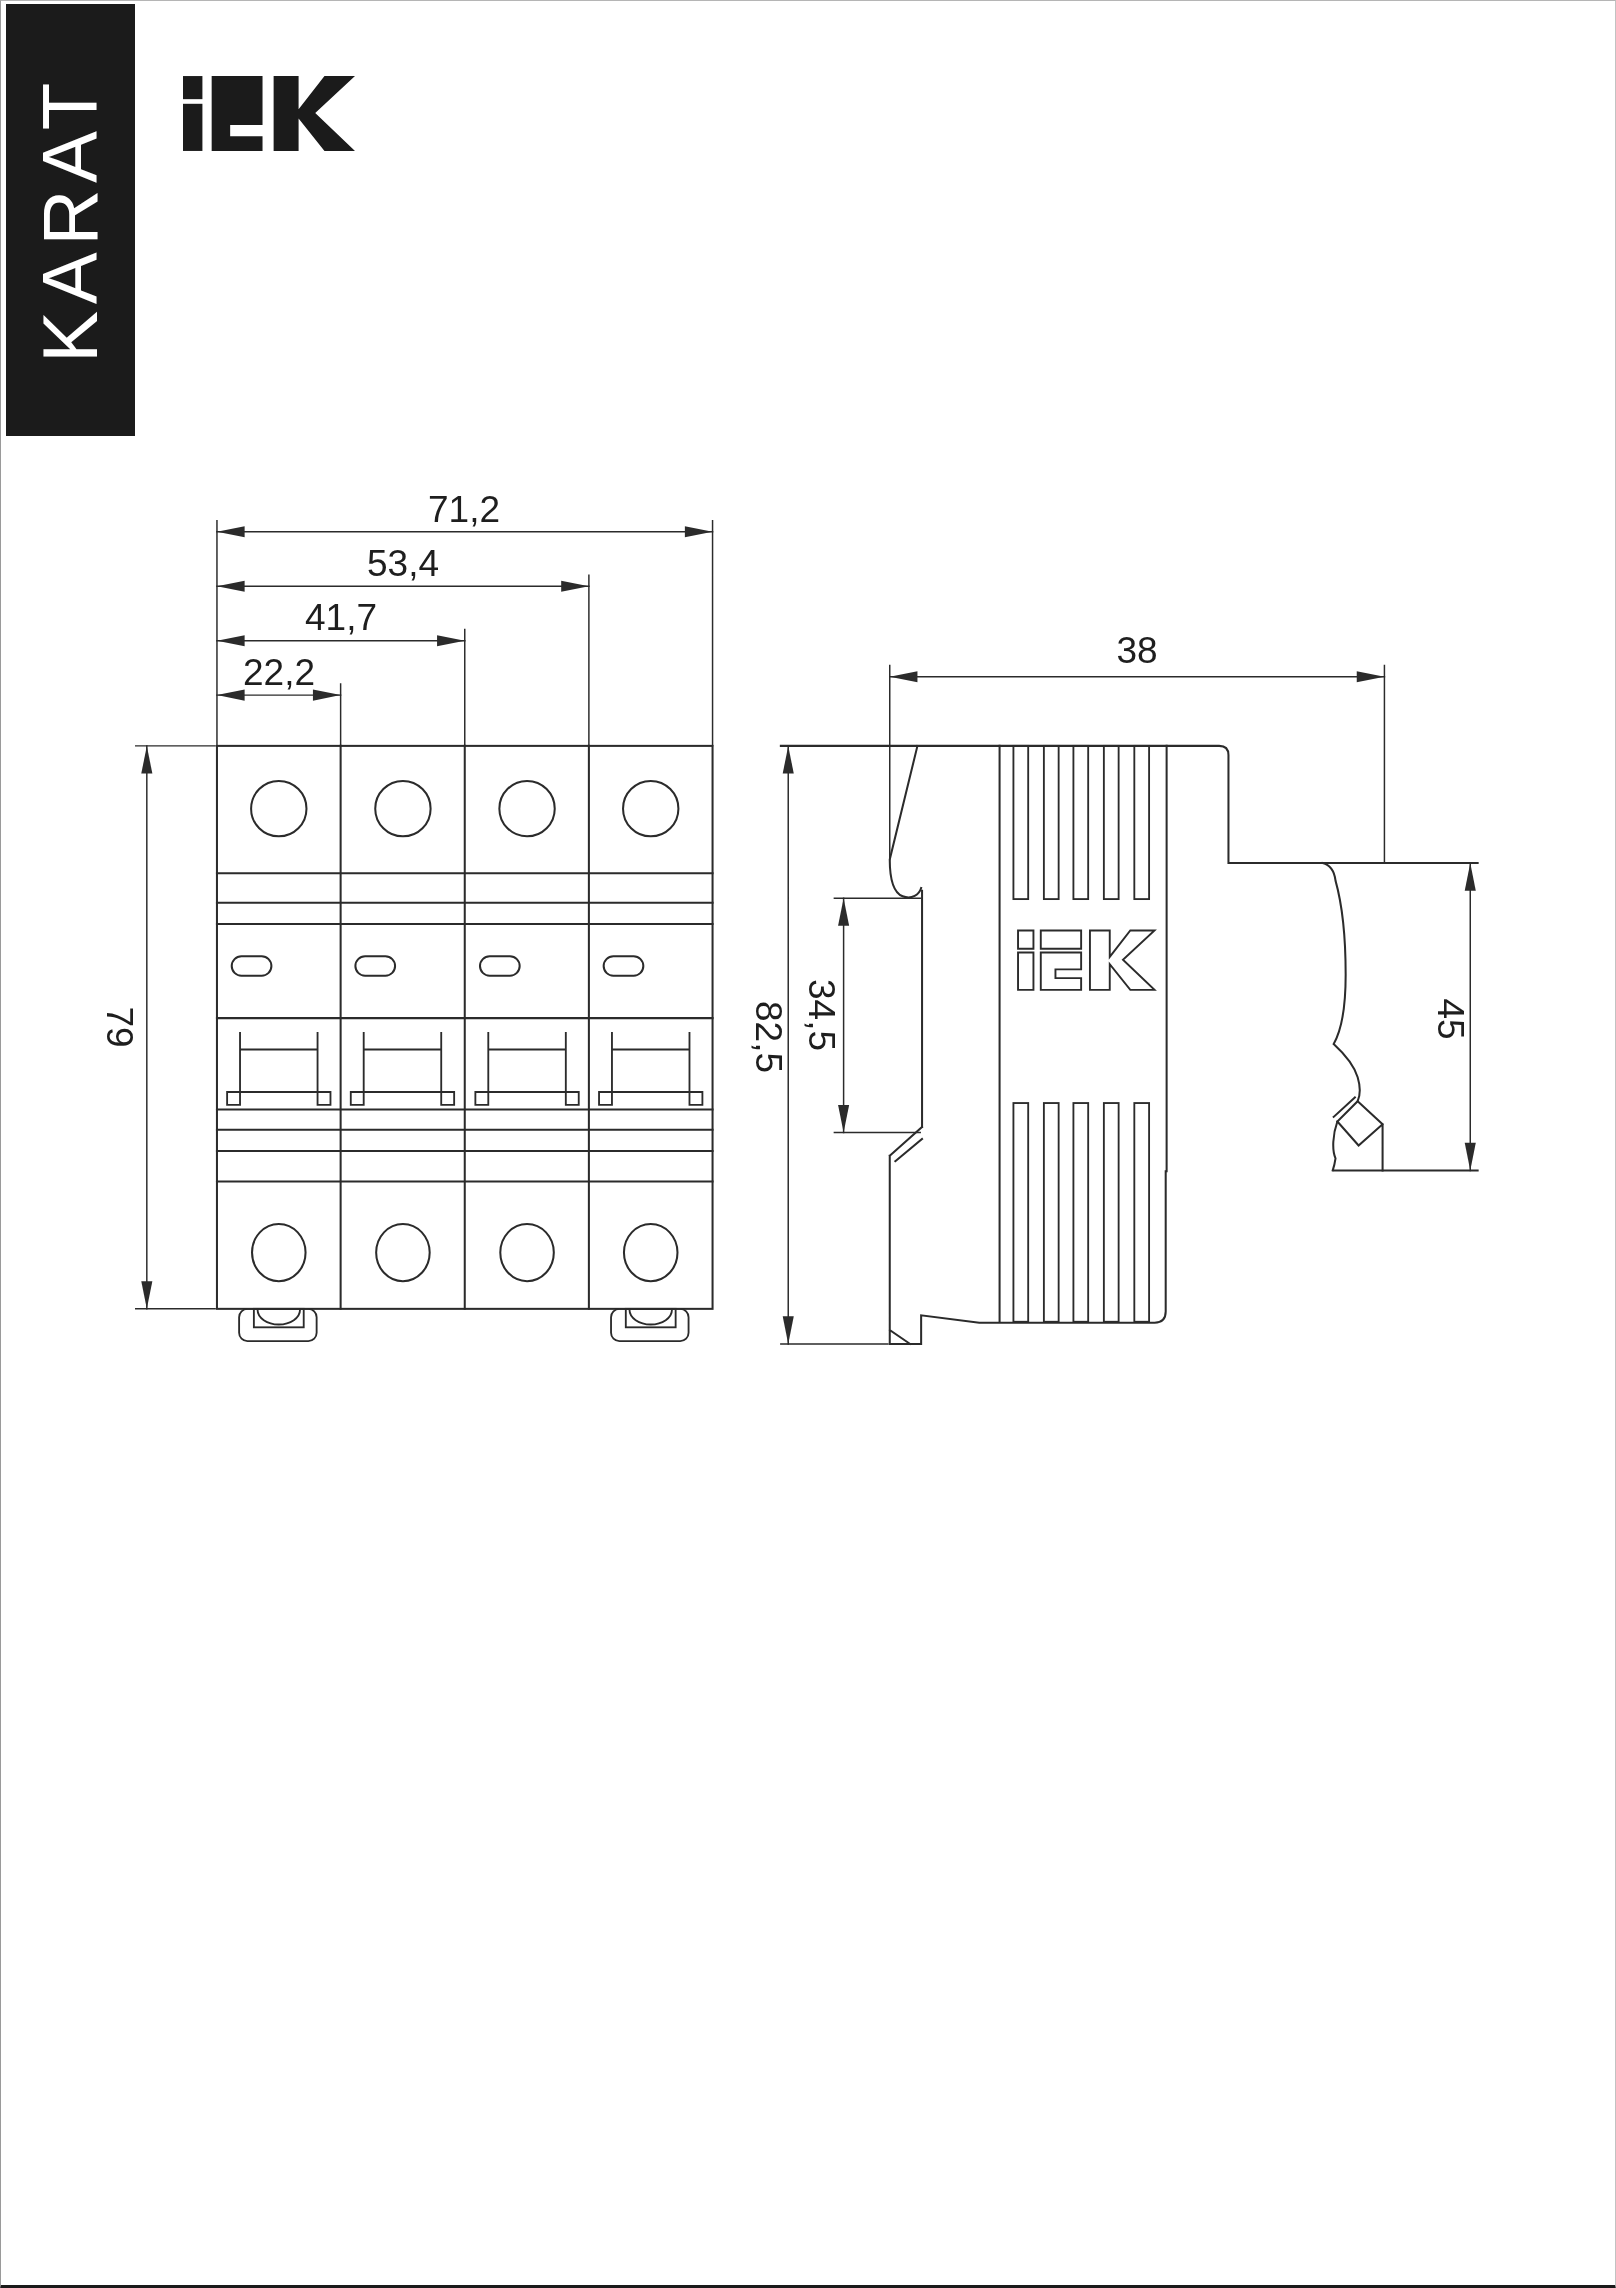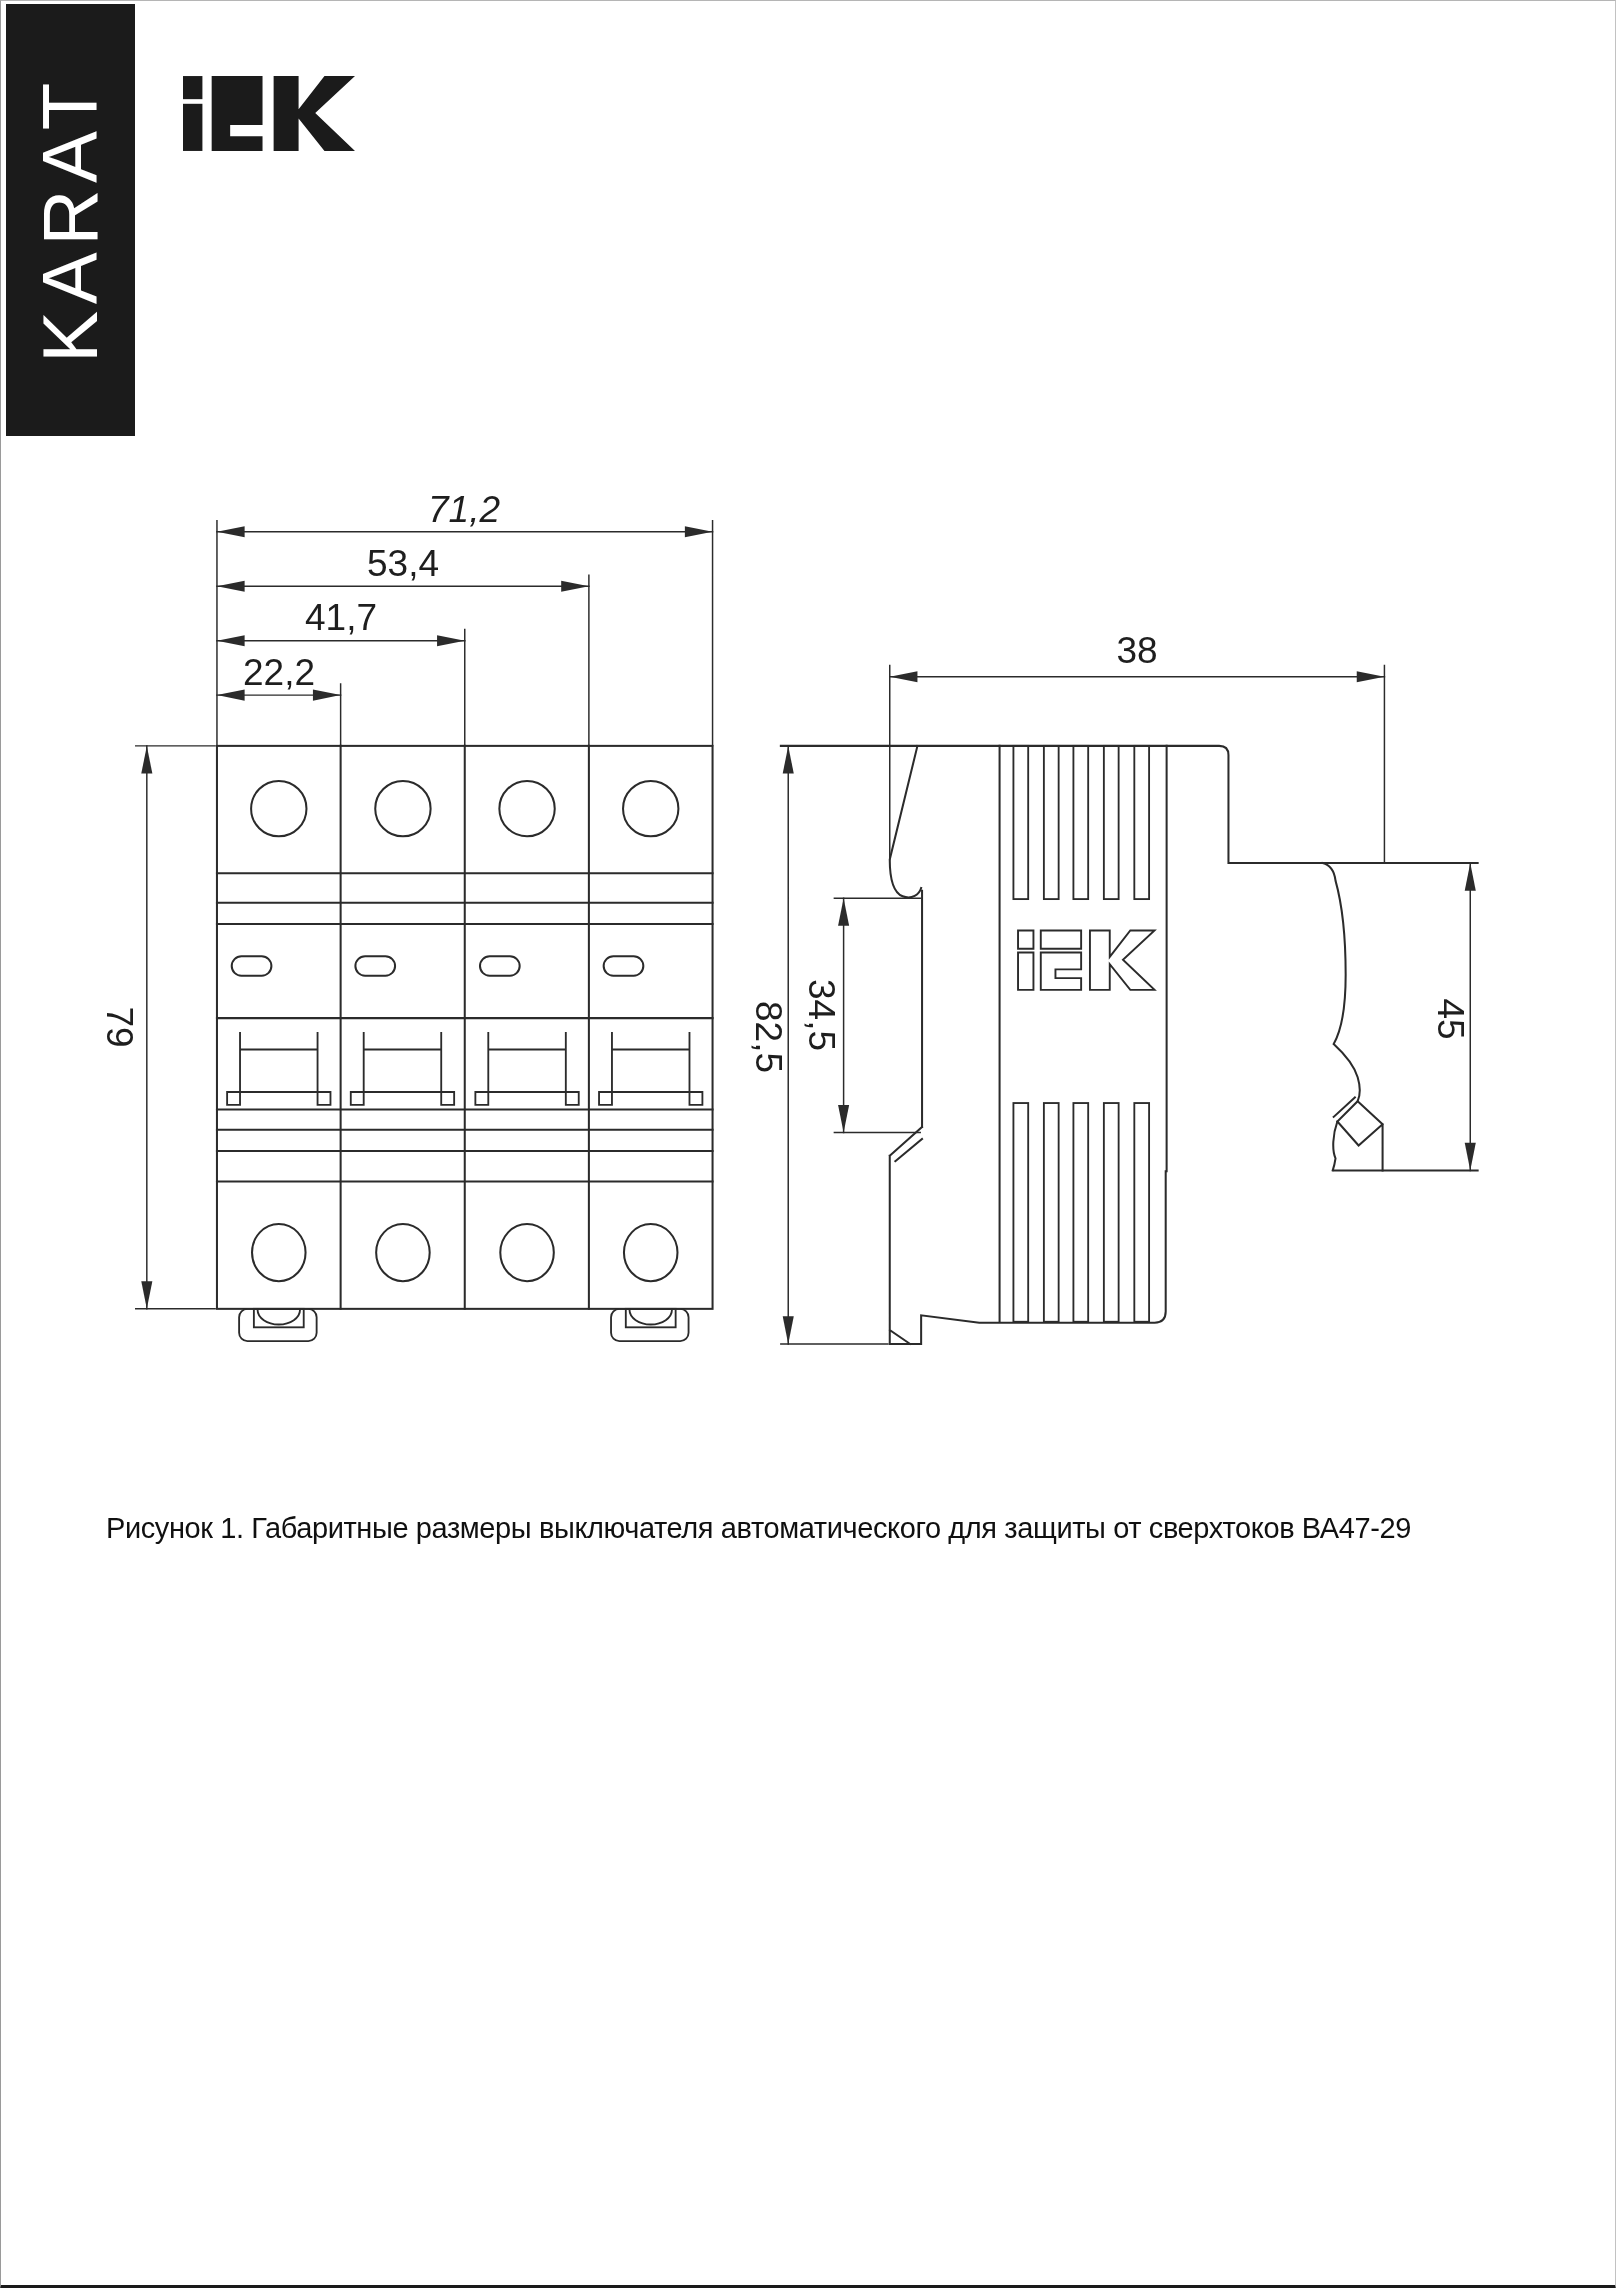--- a/index.html
+++ b/index.html
@@ -180,26 +180,25 @@
         <polygon points="1499,732 1469,726 1469,738"></polygon>
       <polygon points="853,807 847,837 859,837"></polygon>
         <polygon points="853,1455 847,1425 859,1425"></polygon>
       <polygon points="913,972 907,1002 919,1002"></polygon>
         <polygon points="913,1226 907,1196 919,1196"></polygon>
       <polygon points="1592,934 1586,964 1598,964"></polygon>
         <polygon points="1592,1267 1586,1237 1598,1237"></polygon>
     </g>
   </svg>
 
-  <span class="dim-label" style="left:463px;top:509px;font-style:italic;">71,2</span>
+  <span class="dim-label" style="left:463px;top:509px;">71,2</span>
   <span class="dim-label" style="left:402px;top:563px;text-align:center;">53,4</span>
   <span class="dim-label" style="left:340px;top:617px;">41,7</span>
   <span class="dim-label" style="left:278px;top:672px;">22,2</span>
   <span class="dim-label rot" style="left:118px;top:1026px;">79</span>
   <span class="dim-label" style="left:1136px;top:650px;">38</span>
   <span class="dim-label rot" style="left:767px;top:1036px;">82,5</span>
   <span class="dim-label rot" style="left:820px;top:1014px;">34,5</span>
   <span class="dim-label rot" style="left:1449px;top:1018px;">45</span>
 
-  <div class="figure-caption">Рисунок 1. Габаритные размеры выключателя автоматического для защиты от сверхтоков ВА47-29</div>
 
 </div>
 
 
 </body></html>

